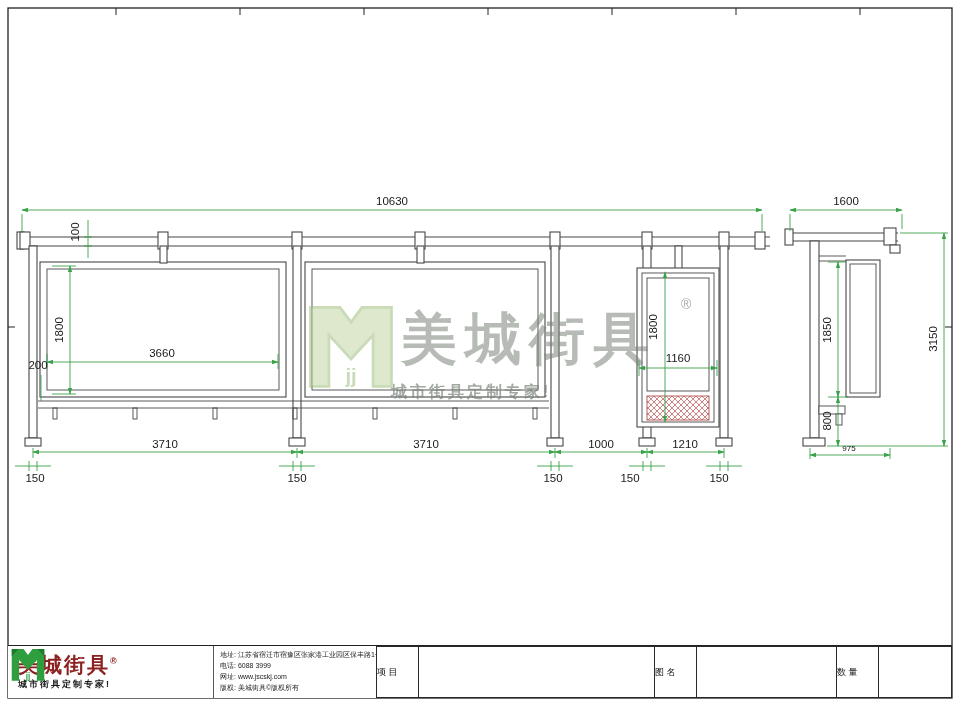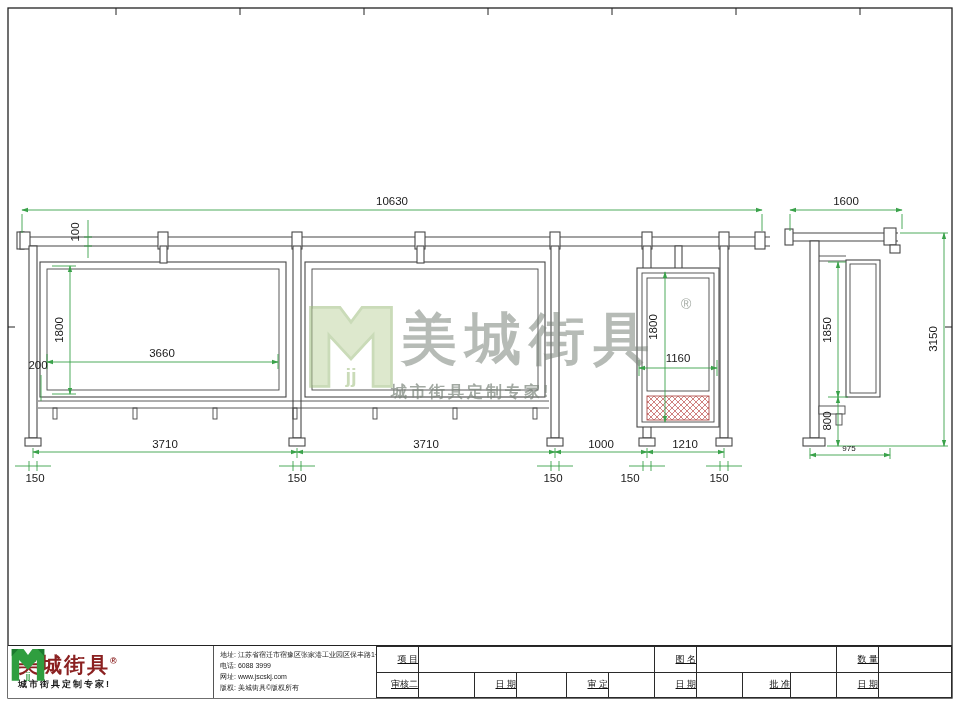--- a/index.html
+++ b/index.html
@@ -27,21 +27,21 @@
                 border-top: 1px solid #222; display: flex; background: #fff; }
   .tb-logo { width: 205px; display: flex; align-items: center; padding-left: 10px; gap: 7px; }
   .tb-brand { font-size: 21px; font-weight: 700; color: #8b2121; letter-spacing: 2px; line-height: 1.1; white-space: nowrap; }
   .tb-brand sup { font-size: 9px; }
   .tb-tagline { font-size: 9px; font-weight: 700; color: #1c1c1c; letter-spacing: 2px; margin-top: 2px; white-space: nowrap; }
   .tb-info { width: 163px; border-left: 1px solid #555; padding: 4px 0 0 6px;
              font-size: 7px; color: #222; line-height: 1.55; white-space: nowrap; overflow: hidden; }
   .tb-tablewrap { flex: 1; }
   table.tb-table { width: 100%; height: 100%; border-collapse: collapse; table-layout: fixed; }
   table.tb-table td { border: 1px solid #2a2a2a; font-size: 9px; color: #111;
-                      text-align: right; vertical-align: middle; padding: 0; white-space: nowrap; overflow: hidden; text-decoration: underline; }
+                      text-align: left; vertical-align: middle; padding: 0; white-space: nowrap; overflow: hidden; }
 </style>
 </head>
 <body>
 
 <div class="sheet">
 
   <svg width="960" height="704" viewBox="0 0 960 704">
     <defs>
       <marker id="ar" viewBox="0 0 10 10" refX="9" refY="5" markerWidth="8" markerHeight="8" orient="auto-start-reverse">
         <path d="M0,1.8 L10,5 L0,8.2 z" fill="#3aa24a"></path>
@@ -298,32 +298,18 @@
         </colgroup>
         <tbody>
             <tr>
           <td>项 目</td>
           <td colspan="5"></td>
           <td>图 名</td>
           <td colspan="3"></td>
           <td>数 量</td>
           <td></td>
         </tr>
-        <tr>
-          <td>审核二</td>
-          <td></td>
-          <td>日 期</td>
-          <td></td>
-          <td>审 定</td>
-          <td></td>
-          <td>日 期</td>
-          <td></td>
-          <td>批 准</td>
-          <td></td>
-          <td>日 期</td>
-          <td></td>
-        </tr>
       </tbody>
         </table>
     </div>
   </div>
 
 </div>
 
 </body></html>

